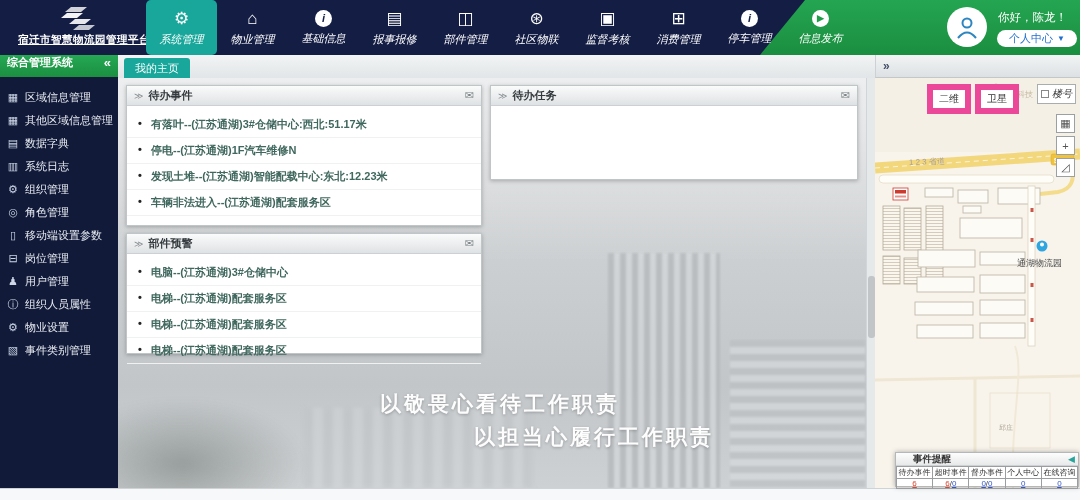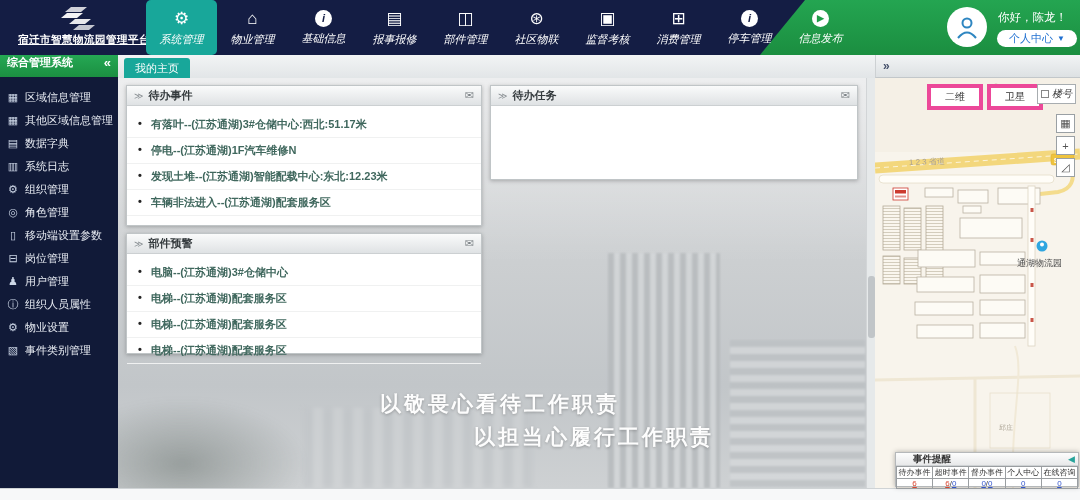--- a/index.html
+++ b/index.html
@@ -86,21 +86,21 @@
   .slogan-2 { left: 356px; top: 345px; }
 
   
   .map-strip { position: absolute; left: 875px; top: 55px; width: 205px; height: 23px;
     background: linear-gradient(180deg, #f2f4f5, #dde1e3); border-bottom: 1px solid #c2c7ca;
     border-left: 1px solid #cdd1d3; display: flex; align-items: center; padding-left: 7px; }
   .strip-expand { font-size: 12px; font-weight: bold; color: #44506a; cursor: pointer; }
   .map { position: absolute; left: 875px; top: 78px; width: 205px; height: 410px; background: #f8f4ec; }
   .map svg { position: absolute; inset: 0; }
   .map-mode { position: absolute; top: 6px; left: 52px; display: flex; gap: 4px; z-index: 2; }
-  .map-btn { background: #fff; border: 4px solid #ec4899; font-size: 10px; padding: 2px 14px; color: #333;
+  .map-btn { background: #fff; border: 6px solid #ec4899; font-size: 10px; padding: 2px 6px; color: #333;
     cursor: pointer; white-space: nowrap; }
   .chk { position: absolute; top: 6px; right: 4px; background: #fff; border: 1px solid #a8adb0; font-size: 10px;
     padding: 2px 3px; display: flex; align-items: center; gap: 3px; color: #333; z-index: 2; cursor: pointer; font-style: italic; }
   .chk-box { width: 8px; height: 8px; border: 1px solid #888; background: #fff; }
   .map-tools { position: absolute; top: 36px; right: 5px; display: flex; flex-direction: column; gap: 3px; z-index: 2; }
   .tool-btn { width: 19px; height: 19px; background: #fff; border: 1px solid #9aa0a4; font-size: 11px;
     display: flex; align-items: center; justify-content: center; color: #555; cursor: pointer; }
 
   
   .event-panel { position: absolute; left: 20px; top: 374px; width: 184px; height: 35px; background: #fff;

